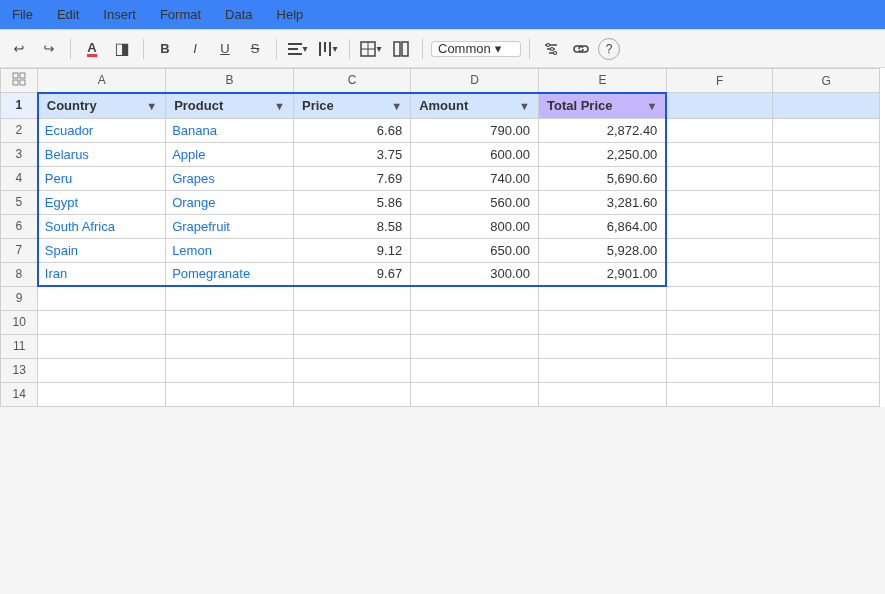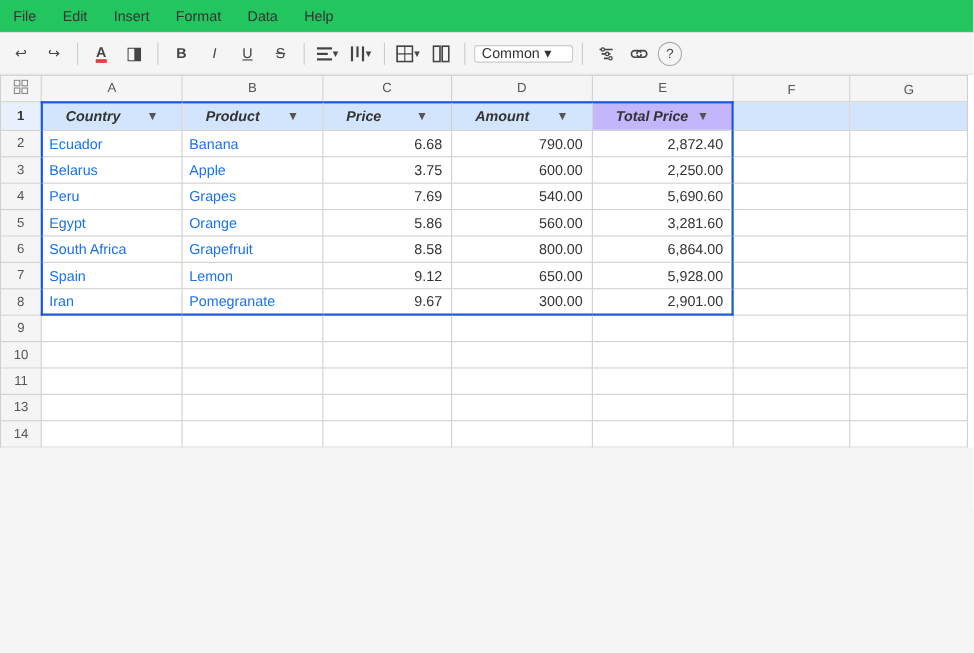--- a/index.html
+++ b/index.html
@@ -2,21 +2,21 @@
 <html><head>
   <meta charset="utf-8">
   <style>
     * { box-sizing: border-box; margin: 0; padding: 0; }
     body { font-family: 'Segoe UI', Arial, sans-serif; font-size: 13px; background: #f5f5f5; color: #333; }
 
     
     .menu-bar {
       display: flex;
       align-items: center;
-      background: #22c55e;
+      background: #3b82f6;
       border-bottom: 1px solid #ddd;
       padding: 4px 8px;
       gap: 16px;
       height: 30px;
     }
     .menu-item {
       cursor: pointer;
       padding: 2px 4px;
       font-size: 13px;
     }
@@ -96,23 +96,22 @@
     
     .header-row td {
       background: #e8f0fe;
       font-weight: 600;
       color: #333;
     }
     .header-cell {
       display: flex;
       align-items: center;
       justify-content: space-between;
-      padding: 0 21px;
+      padding: 0 8px;
       height: 24px;
-      font-style: italic;
     }
     .filter-icon {
       cursor: pointer;
       color: #555;
       font-size: 11px;
     }
 
     .col-A { width: 120px; }
     .col-B { width: 120px; }
     .col-C { width: 110px; }
@@ -290,21 +289,21 @@
         <td class="cell cell-num col-D">600.00</td>
         <td class="cell cell-num col-E" style="border-right: 2px solid rgb(26, 86, 219);">2,250.00</td>
         <td class="cell col-F"></td>
         <td class="cell col-G"></td>
       </tr>
       <tr>
         <td class="row-num">4</td>
         <td class="cell cell-text col-A" style="border-left: 2px solid rgb(26, 86, 219);">Peru</td>
         <td class="cell cell-text col-B">Grapes</td>
         <td class="cell cell-num col-C">7.69</td>
-        <td class="cell cell-num col-D">540.00</td>
+        <td class="cell cell-num col-D">740.00</td>
         <td class="cell cell-num col-E" style="border-right: 2px solid rgb(26, 86, 219);">5,690.60</td>
         <td class="cell col-F"></td>
         <td class="cell col-G"></td>
       </tr>
       <tr>
         <td class="row-num">5</td>
         <td class="cell cell-text col-A" style="border-left: 2px solid rgb(26, 86, 219);">Egypt</td>
         <td class="cell cell-text col-B">Orange</td>
         <td class="cell cell-num col-C">5.86</td>
         <td class="cell cell-num col-D">560.00</td>

